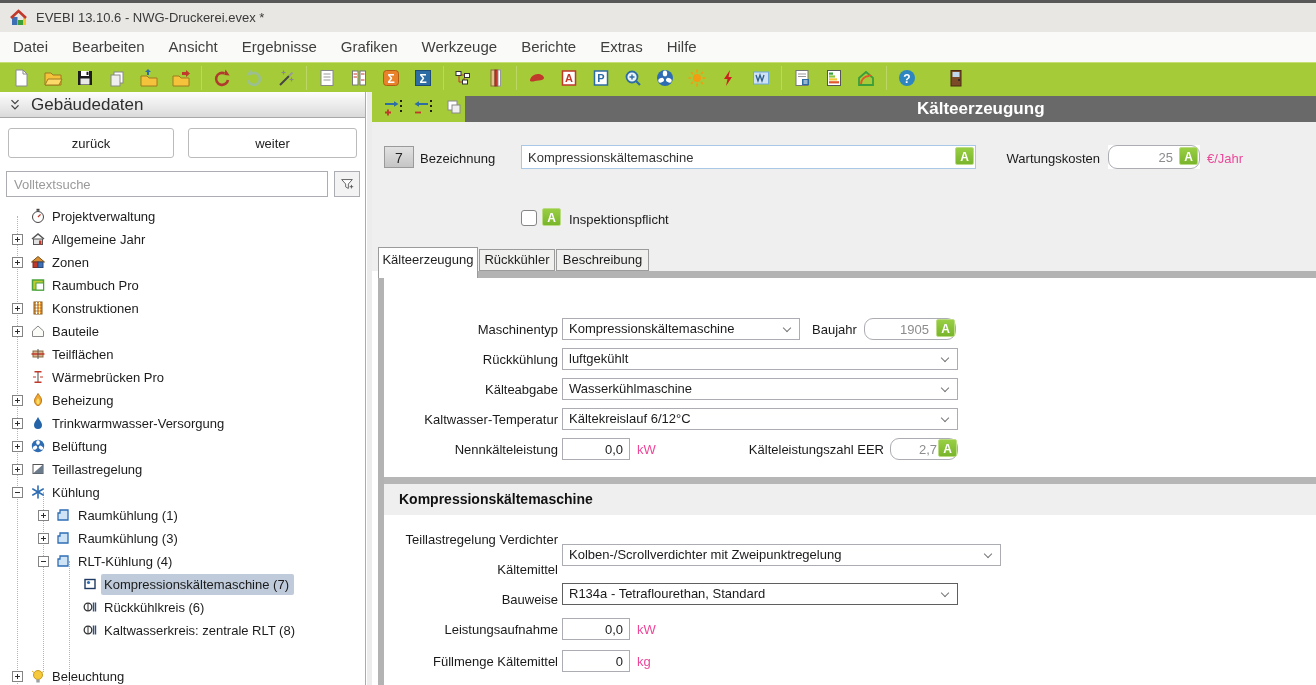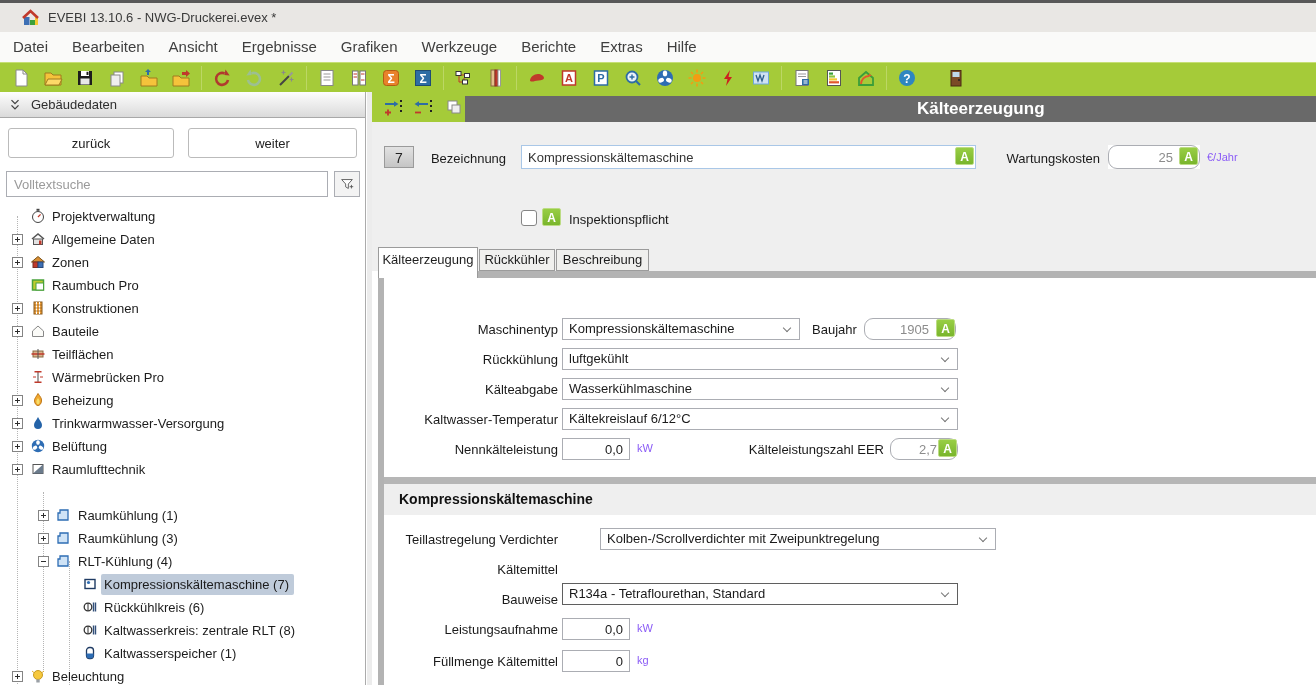--- a/index.html
+++ b/index.html
@@ -2,38 +2,38 @@
 <html><head>
 <meta charset="utf-8">
 <style>
   html,body{margin:0;padding:0;background:#d9d9d9;}
   *{box-sizing:border-box;}
   #app{position:relative;width:1316px;height:685px;background:#fff;overflow:hidden;
        font-family:"Liberation Sans",sans-serif;-webkit-font-smoothing:antialiased;}
   
   .winedge{position:absolute;left:0;top:0;width:1316px;height:3px;background:#585858;}
   .titlebar{position:absolute;left:0;top:3px;width:1316px;height:29px;background:#E9E7E4;
-            display:flex;align-items:center;padding-left:22px;}
+            display:flex;align-items:center;padding-left:10px;}
   .titlebar .ttext{font-size:13px;color:#3a3a3a;margin-left:9px;}
   .menubar{position:absolute;left:0;top:32px;width:1316px;height:30px;background:#FAFAF9;
            display:flex;align-items:center;padding-left:1px;}
   .menubar span{font-size:15px;color:#3f3f3f;padding:0 12px;line-height:30px;cursor:default;}
   
   .toolbar{position:absolute;left:0;top:62px;width:1316px;height:30px;background:#A5CB39;
            border-top:1px solid #C6DF74;display:flex;align-items:center;padding-left:5px;}
   .tbtn{width:22px;height:26px;border:none;background:transparent;padding:0;margin:0 5px;
         display:flex;align-items:center;justify-content:center;cursor:pointer;}
   .tsep{width:1px;height:24px;background:#7F9C28;margin:0 4px;border-right:1px solid #BCD765;}
   
   .sidebar{position:absolute;left:0;top:92px;width:366px;height:593px;background:#fff;
            border-right:1px solid #ABABAB;}
   .sb-head{position:absolute;left:0;top:0;width:100%;height:26px;
            background:linear-gradient(#FEFEFE,#DADADA);border-bottom:1px solid #A8A8A8;
            display:flex;align-items:center;padding-left:8px;}
-  .sb-head .shtext{font-size:13px;color:#2e2e2e;margin-left:9px;}
+  .sb-head .shtext{font-size:17px;color:#2e2e2e;margin-left:9px;}
   .navbtn{position:absolute;top:36px;height:30px;background:#fff;border:1px solid #BBBBBB;
           border-radius:3px;font-family:"Liberation Sans",sans-serif;font-size:13px;color:#222;cursor:pointer;}
   #btn-back{left:8px;width:166px;}
   #btn-next{left:188px;width:169px;}
   .search-input{position:absolute;left:6px;top:79px;width:322px;height:26px;border:1px solid #ABADB3;
                 padding:0 7px;font-family:"Liberation Sans",sans-serif;font-size:13px;color:#333;}
   .search-input::placeholder{color:#9a9a9a;}
   .filter-btn{position:absolute;left:334px;top:79px;width:26px;height:26px;background:#F3F3F3;
               border:1px solid #ABADB3;display:flex;align-items:center;justify-content:center;cursor:pointer;padding:0;}
   .tree{position:absolute;left:0;top:112px;width:365px;height:481px;overflow:hidden;}
@@ -50,21 +50,21 @@
   
   .substrip{position:absolute;left:372px;top:92px;width:944px;height:30px;background:#A5CB39;
             display:flex;align-items:center;padding-left:6px;}
   .substrip .tbtn{margin:0 4px;}
   .panel-title-bar{position:absolute;left:465px;top:96px;width:851px;height:26px;background:#696969;}
   .panel-title-bar span{position:absolute;left:452px;top:0;line-height:26px;font-size:17px;
                         font-weight:bold;color:#fff;}
   .form-head{position:absolute;left:372px;top:122px;width:944px;height:149px;background:#EFEFEF;}
   
   .flabel{position:absolute;font-size:13px;color:#1a1a1a;white-space:nowrap;}
-  .funit{position:absolute;font-size:11px;color:#8b5cf6;}
+  .funit{position:absolute;font-size:13px;color:#ec4899;}
   .recbox{position:absolute;left:384px;top:146px;width:30px;height:22px;text-align:center;line-height:22px;
           font-size:14px;color:#222;background:linear-gradient(#E2E2E2,#C5C5C5);border:1px solid #9A9A9A;}
   .awrap{position:absolute;background:#fff;}
   .awrap input{width:100%;height:100%;border:1px solid #ABADB3;font-family:"Liberation Sans",sans-serif;
                font-size:13px;padding:0 26px 0 6px;}
   .awrap input.num{text-align:right;border-radius:9px;}
   .awrap input.auto{color:#8c8c8c;}
   .abadge{position:absolute;right:2px;top:2px;width:19px;height:18px;border:1px solid #BCDC84;border-radius:2px;
           background:linear-gradient(#98CE44,#79B52C);color:#fff;font-weight:bold;font-size:12px;
           text-align:center;line-height:18px;cursor:pointer;}
@@ -345,21 +345,21 @@
         <span class="tlabel" style="left:52px">Projektverwaltung</span>
       </div>
 
       <div class="trow" style="top:24px">
         <span class="exp plus" style="left:12px"></span>
         <svg class="ticon" style="left:30px" width="16" height="16" viewBox="0 0 16 16">
           <path d="M2 8L8 3l6 5" fill="none" stroke="#555" stroke-width="1.5"></path>
             <rect x="3.5" y="8" width="9" height="5.5" fill="#E3E3E3" stroke="#555"></rect>
             <rect x="9" y="9.5" width="2.5" height="4" fill="#C0392B"></rect>
         </svg>
-        <span class="tlabel" style="left:52px">Allgemeine Daten</span>
+        <span class="tlabel" style="left:52px">Allgemeine Jahr</span>
       </div>
 
       <div class="trow" style="top:47px">
         <span class="exp plus" style="left:12px"></span>
         <svg class="ticon" style="left:30px" width="16" height="16" viewBox="0 0 16 16">
           <path d="M1.5 8L8 2.5 14.5 8Z" fill="#D98E32" stroke="#7A5218"></path>
             <rect x="3" y="8" width="5" height="5.5" fill="#C0392B" stroke="#7A2E22"></rect>
             <rect x="8" y="8" width="5" height="5.5" fill="#3D6FB4" stroke="#28497A"></rect>
         </svg>
         <span class="tlabel" style="left:52px">Zonen</span>
@@ -439,23 +439,34 @@
         </svg>
         <span class="tlabel" style="left:52px">Belüftung</span>
       </div>
 
       <div class="trow" style="top:254px">
         <span class="exp plus" style="left:12px"></span>
         <svg class="ticon" style="left:30px" width="16" height="16" viewBox="0 0 16 16">
           <rect x="3" y="3.5" width="10" height="9" fill="#fff" stroke="#555"></rect>
             <path d="M3 12.5L13 3.5v9Z" fill="#6B7B8C"></path>
         </svg>
-        <span class="tlabel" style="left:52px">Raumlufttechnik</span>
-      </div>
-
+        <span class="tlabel" style="left:52px">Teillastregelung</span>
+      </div>
+
+      <div class="trow" style="top:277px">
+        <span class="exp minus" style="left:12px"></span>
+        <svg class="ticon" style="left:30px" width="16" height="16" viewBox="0 0 16 16">
+          <g stroke="#2E6DB4" stroke-width="1.6" stroke-linecap="round">
+              <path d="M8 2v12"></path>
+              <path d="M2.8 5l10.4 6"></path>
+              <path d="M13.2 5L2.8 11"></path>
+            </g>
+        </svg>
+        <span class="tlabel" style="left:52px">Kühlung</span>
+      </div>
 
       <div class="trow" style="top:300px">
         <span class="exp plus" style="left:38px"></span>
         <svg class="ticon" style="left:56px" width="16" height="16" viewBox="0 0 16 16">
           <path d="M4 3h8v10H2V6h2Z" fill="#CFE3F6" stroke="#2E6DB4" stroke-width="1.3"></path>
         </svg>
         <span class="tlabel" style="left:78px">Raumkühlung (1)</span>
       </div>
 
       <div class="trow" style="top:323px">
@@ -493,27 +504,20 @@
 
       <div class="trow" style="top:415px">
         <svg class="ticon" style="left:82px" width="16" height="16" viewBox="0 0 16 16">
           <circle cx="6" cy="8" r="3.8" fill="#fff" stroke="#333" stroke-width="1.3"></circle>
             <path d="M6 4.2v7.6" stroke="#333"></path>
             <path d="M11.5 3.5v9M13.5 3.5v9" stroke="#33507A" stroke-width="1.4"></path>
         </svg>
         <span class="tlabel" style="left:104px">Kaltwasserkreis: zentrale RLT (8)</span>
       </div>
 
-      <div class="trow" style="top:438px">
-        <svg class="ticon" style="left:82px" width="16" height="16" viewBox="0 0 16 16">
-          <rect x="4.5" y="2.5" width="7" height="11" rx="3" fill="#fff" stroke="#1F3B63" stroke-width="1.3"></rect>
-            <path d="M4.5 8.5h7v2a3.5 3 0 0 1-7 0Z" fill="#2E6DB4"></path>
-        </svg>
-        <span class="tlabel" style="left:104px">Kaltwasserspeicher (1)</span>
-      </div>
 
       <div class="trow" style="top:461px">
         <span class="exp plus" style="left:12px"></span>
         <svg class="ticon" style="left:30px" width="16" height="16" viewBox="0 0 16 16">
           <circle cx="8" cy="7" r="4.5" fill="#F6C83C" stroke="#C79B22"></circle>
             <rect x="6.3" y="11.5" width="3.4" height="3" fill="#9AA0A6"></rect>
             <path d="M2 3l2 1.6M14 3l-2 1.6" stroke="#E3B02F"></path>
         </svg>
         <span class="tlabel" style="left:52px">Beleuchtung</span>
       </div>
@@ -552,21 +556,21 @@
           <rect x="9" y="8" width="8" height="8" fill="#EFEFEF" stroke="#8a8a8a"></rect>
       </svg>
     </button>
   </div>
   <div class="panel-title-bar">
     <span>Kälteerzeugung</span>
   </div>
 
   <div class="form-head"></div>
   <div class="recbox">7</div>
-  <span class="flabel" style="left:420px;top:151px;width:97px;text-align:center;">Bezeichnung</span>
+  <span class="flabel" style="left:420px;top:151px;width:97px;text-align:left;">Bezeichnung</span>
   <div class="awrap" style="left:521px;top:145px;width:455px;height:24px;">
     <input type="text" style="border-color: rgb(169, 199, 231); color: rgb(51, 51, 51);" value="Kompressionskältemaschine">
     <span class="abadge" style="top:2px;">A</span>
   </div>
   <span class="flabel" style="left:994px;top:151px;width:106px;text-align:right;">Wartungskosten</span>
   <div class="awrap" style="left:1108px;top:145px;width:92px;height:24px;">
     <input type="text" class="num auto" value="25" style="">
     <span class="abadge" style="top:2px;">A</span>
   </div>
   <span class="funit" style="left:1207px;top:151px;">€/Jahr</span>
@@ -619,21 +623,21 @@
   <div class="awrap" style="left:890px;top:438px;width:68px;height:22px;">
     <input type="text" class="num auto" style="padding-right: 20px;" value="2,7">
     <span class="abadge" style="top:1px;right:1px;">A</span>
   </div>
 
   <div class="divbar"></div>
   <div class="secband"></div>
   <span class="sectitle">Kompressionskältemaschine</span>
 
   <span class="flabel rlab" style="top:532px;">Teillastregelung Verdichter</span>
-  <div class="dd" style="left:562px;top:528px;width:396px;margin-left:38px;">
+  <div class="dd" style="left:562px;top:544px;width:439px;">
     <span class="ddv">Kolben-/Scrollverdichter mit Zweipunktregelung</span>
     <i class="chev"></i>
   </div>
 
   <span class="flabel rlab" style="top:562px;">Kältemittel</span>
   <div class="dd focus" style="left:562px;top:558px;width:396px;">
     <span class="ddv">R134a - Tetraflourethan, Standard</span>
     <i class="chev"></i>
   </div>
 

